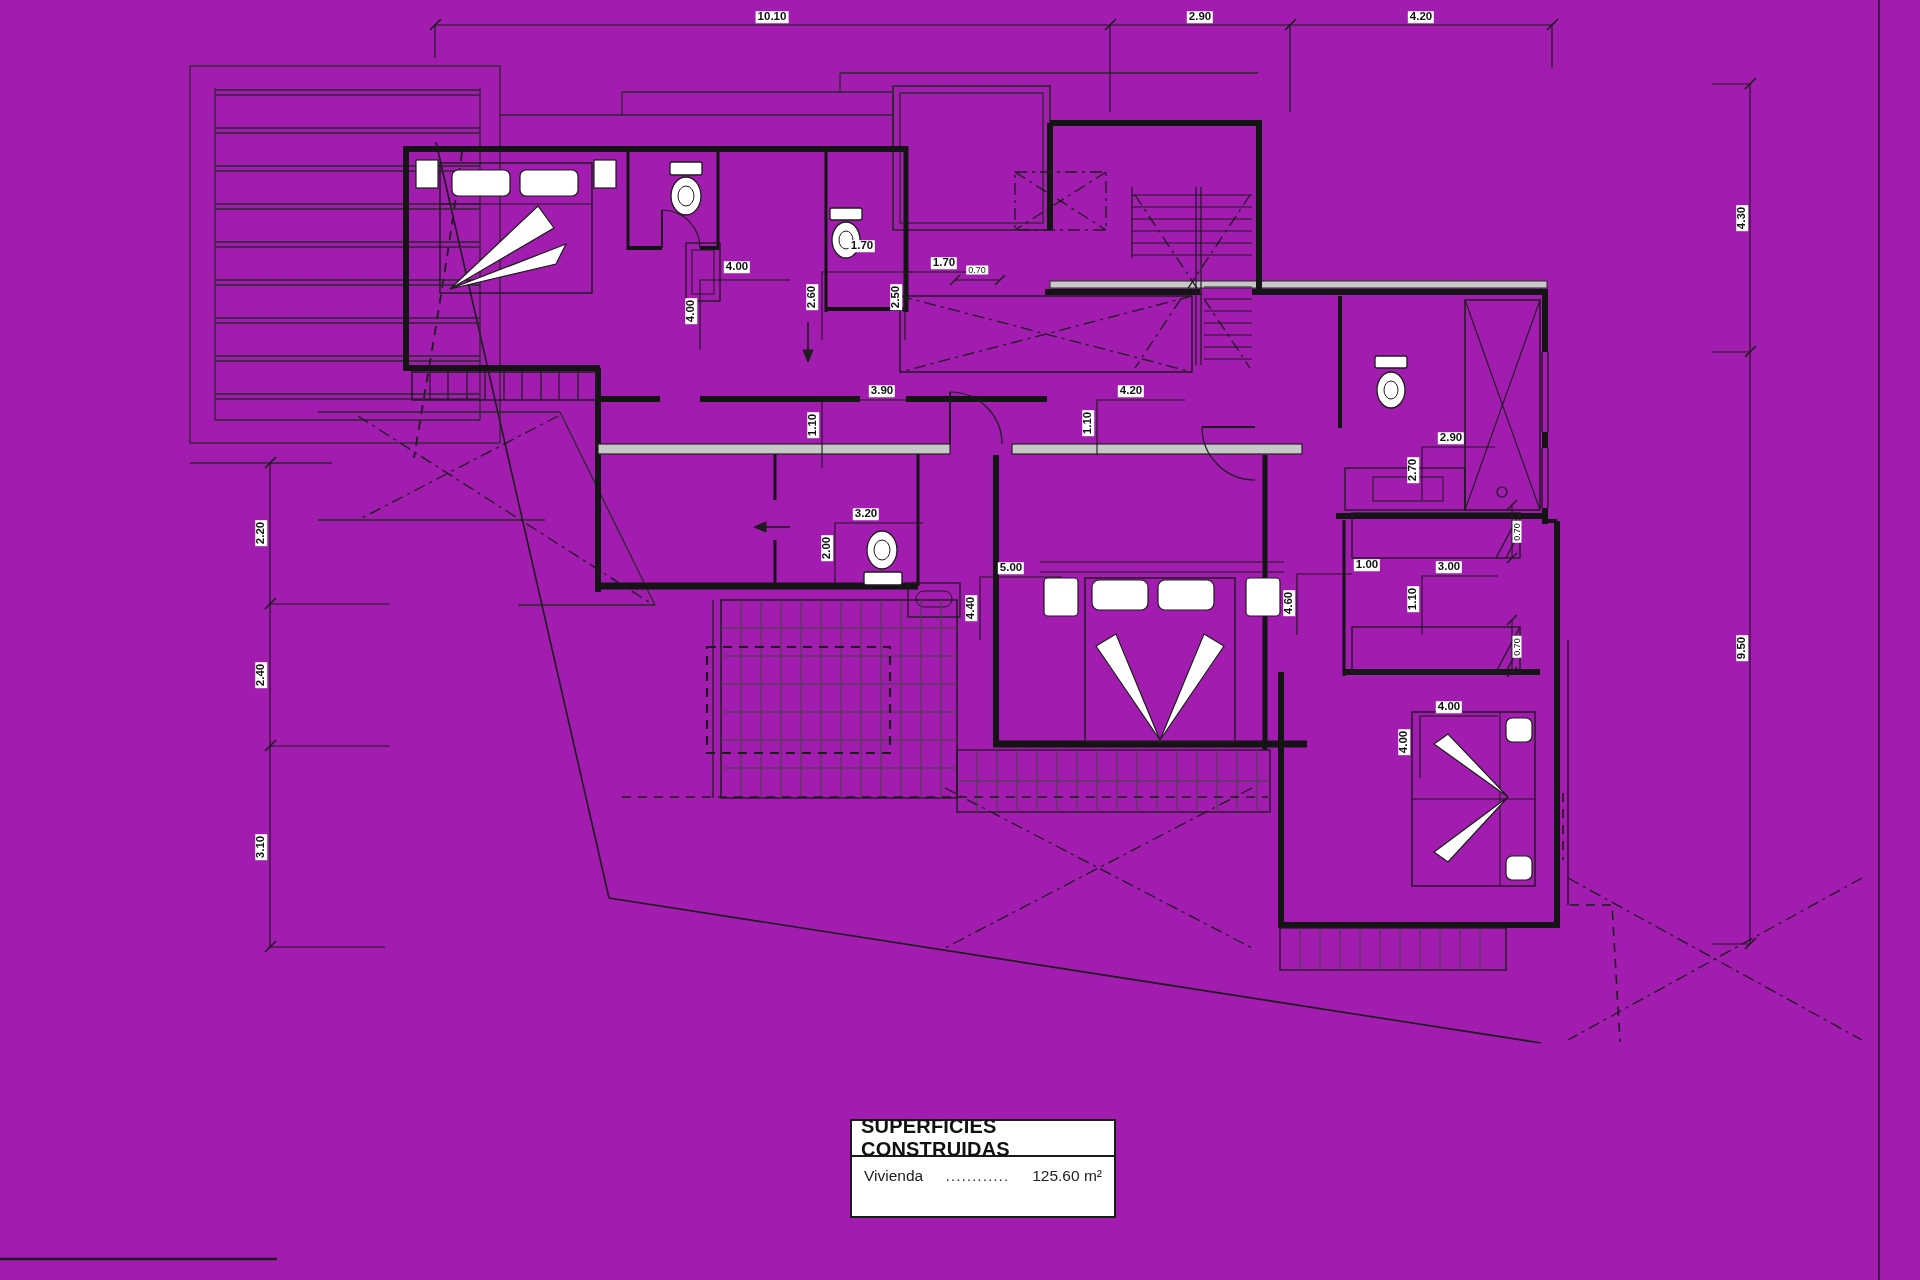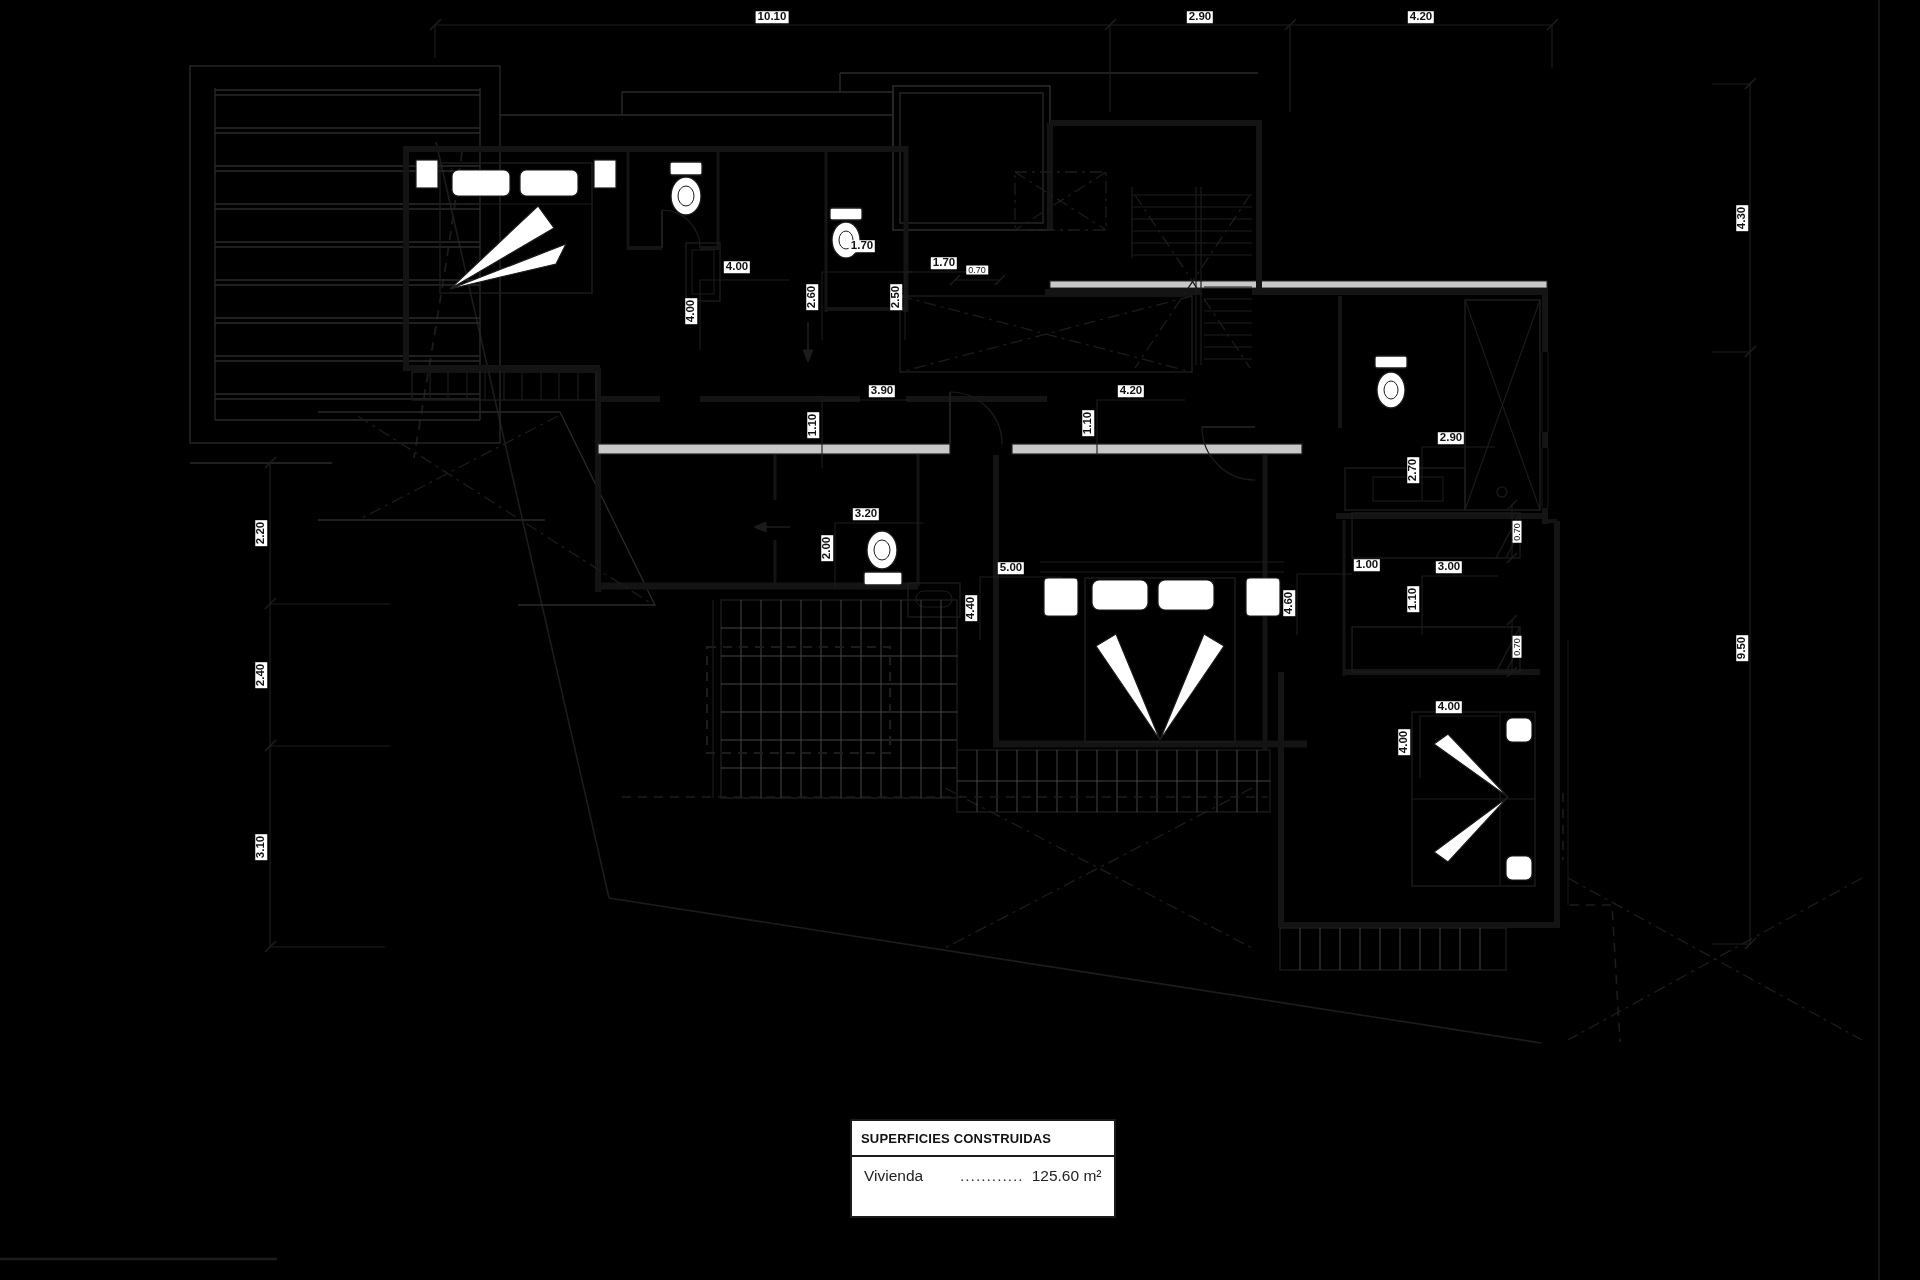--- a/index.html
+++ b/index.html
@@ -1,27 +1,27 @@
 <!DOCTYPE html>
 <html><head>
 <meta charset="utf-8">
 <style>
   html,body{margin:0;padding:0;background:#e8e8e8;}
-  #canvas{position:relative;width:1920px;height:1280px;background:#000000;overflow:hidden;
+  #canvas{position:relative;width:1920px;height:1280px;background:#a21caf;overflow:hidden;
           font-family:"Liberation Sans", sans-serif;}
   #plan-svg{position:absolute;left:0;top:0;}
   .dlab{position:absolute;transform:translate(-50%,-50%);font-size:11.5px;font-weight:600;
         color:#111;background:#fff;padding:0 2px;white-space:nowrap;line-height:1;}
   .dlab.v{transform:translate(-50%,-50%) rotate(-90deg);}
   .dlab.s{font-size:9px;font-weight:500;}
   #title-block{position:absolute;left:850px;top:1119px;width:266px;height:99px;
                border:2.5px solid #1b1b1b;background:#fff;box-sizing:border-box;}
   #title-block .hdr{height:34px;border-bottom:2.5px solid #1b1b1b;display:flex;align-items:center;
-                    padding-left:9px;font-size:13px;font-weight:bold;letter-spacing:.2px;color:#111;}
-  #title-block .row{display:flex;align-items:baseline;padding:10px 12px 0 12px;font-size:15.5px;color:#222;}
+                    padding-left:9px;font-size:20px;font-weight:bold;letter-spacing:.2px;color:#111;}
+  #title-block .row{display:flex;align-items:baseline;padding:10px 12px 0 12px;font-size:15.5px;color:#222;gap:15px;}
   #title-block .row .lbl{width:96px;}
   #title-block .row .dots{flex:0 0 auto;margin-right:8px;letter-spacing:1px;color:#333;}
   #title-block .row .val{white-space:nowrap;text-align:right;}
 </style>
 </head>
 <body>
 
 <div id="canvas">
 
 <svg id="plan-svg" width="1920" height="1280" viewBox="0 0 1920 1280">

